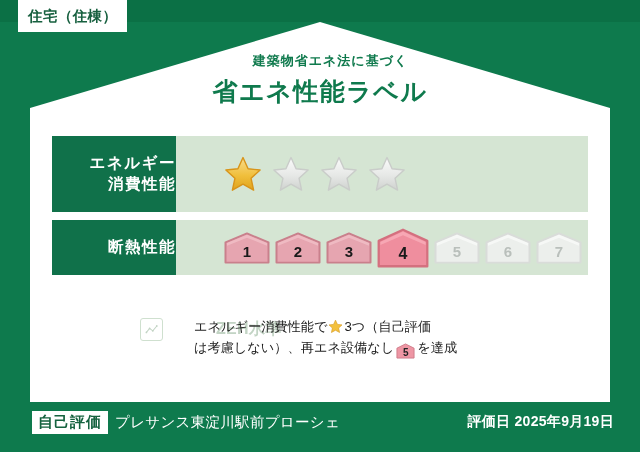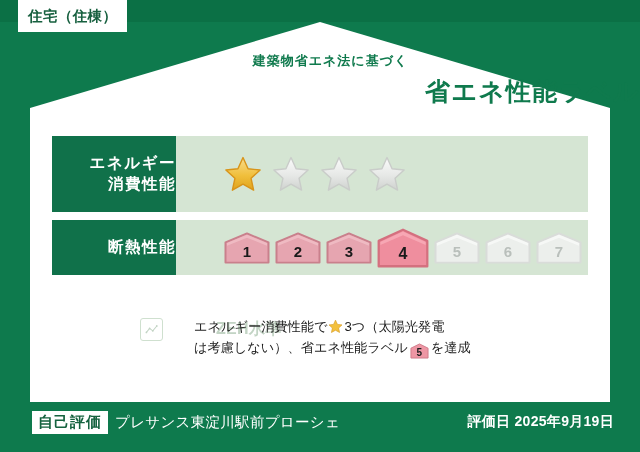--- a/index.html
+++ b/index.html
@@ -73,21 +73,20 @@
     font-size: 13px;
     font-weight: bold;
     letter-spacing: 1px;
     margin-bottom: 5px;
     padding-left: 21px;
   }
   .title-main {
     font-size: 25px;
     font-weight: bold;
     letter-spacing: 1.5px;
-    text-align: right;
   }
 
   
   .metric-row {
     position: absolute;
     left: 52px;
     width: 536px;
     background: #d5e5d3;
     display: flex;
     align-items: stretch;
@@ -403,22 +402,22 @@
           <circle cx="11" cy="11" r="1.1" fill="#c2d4c4"></circle>
           <circle cx="16" cy="5" r="1.1" fill="#c2d4c4"></circle>
         </svg>
       </span>
       <span class="zeh-text">ZEH水準</span>
     </div>
     <div class="zeh-desc">
       <span>エネルギー消費性能で</span><span class="inline-star">
         <svg viewBox="0 0 24 24" width="15" height="15" aria-hidden="true">
           <polygon points="12,1.8 15.1,8.6 22.4,9.4 17,14.4 18.5,21.6 12,18 5.5,21.6 7,14.4 1.6,9.4 8.9,8.6" fill="#f3c03c" stroke="#d79a1f" stroke-width="1"></polygon>
-        </svg></span><span>3つ（太陽光発電</span><br>
-      <span>は考慮しない）、省エネ性能ラベル</span><span class="inline-house">
+        </svg></span><span>3つ（自己評価</span><br>
+      <span>は考慮しない）、再エネ設備なし</span><span class="inline-house">
         <svg viewBox="0 0 40 34" preserveAspectRatio="none" aria-hidden="true">
           <polygon points="20,2 38,11 38,32 2,32 2,11" fill="#ee96a4" stroke="#cf7b89" stroke-width="2"></polygon>
         </svg>
         <span>5</span>
       </span><span>を達成</span>
     </div>
   </div>
 
   <div class="footer">
     <span class="self-eval-badge">自己評価</span>

